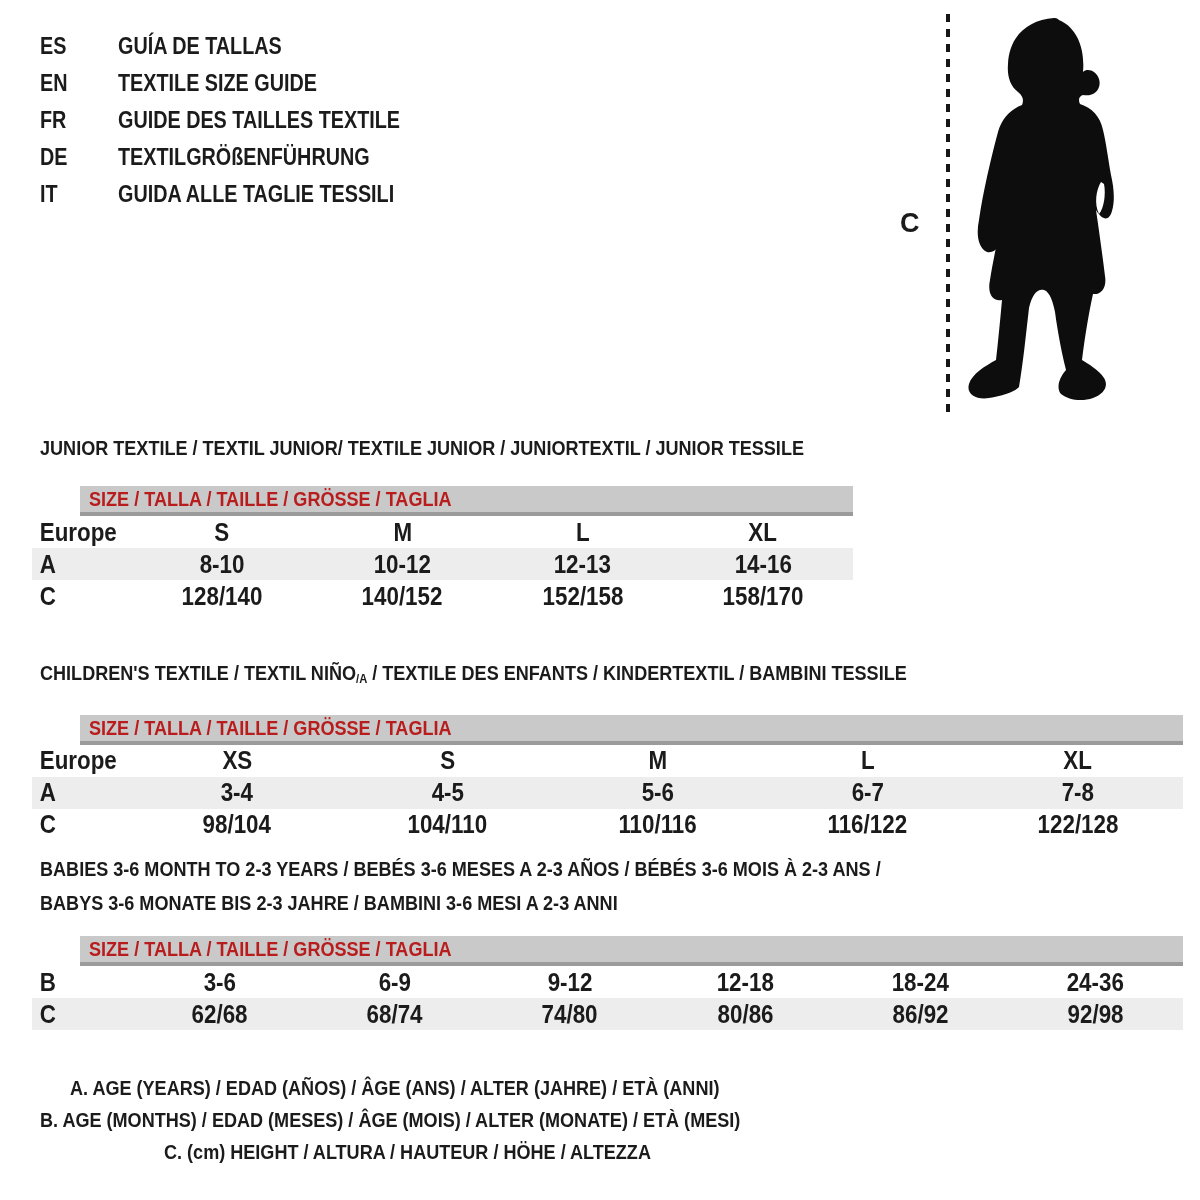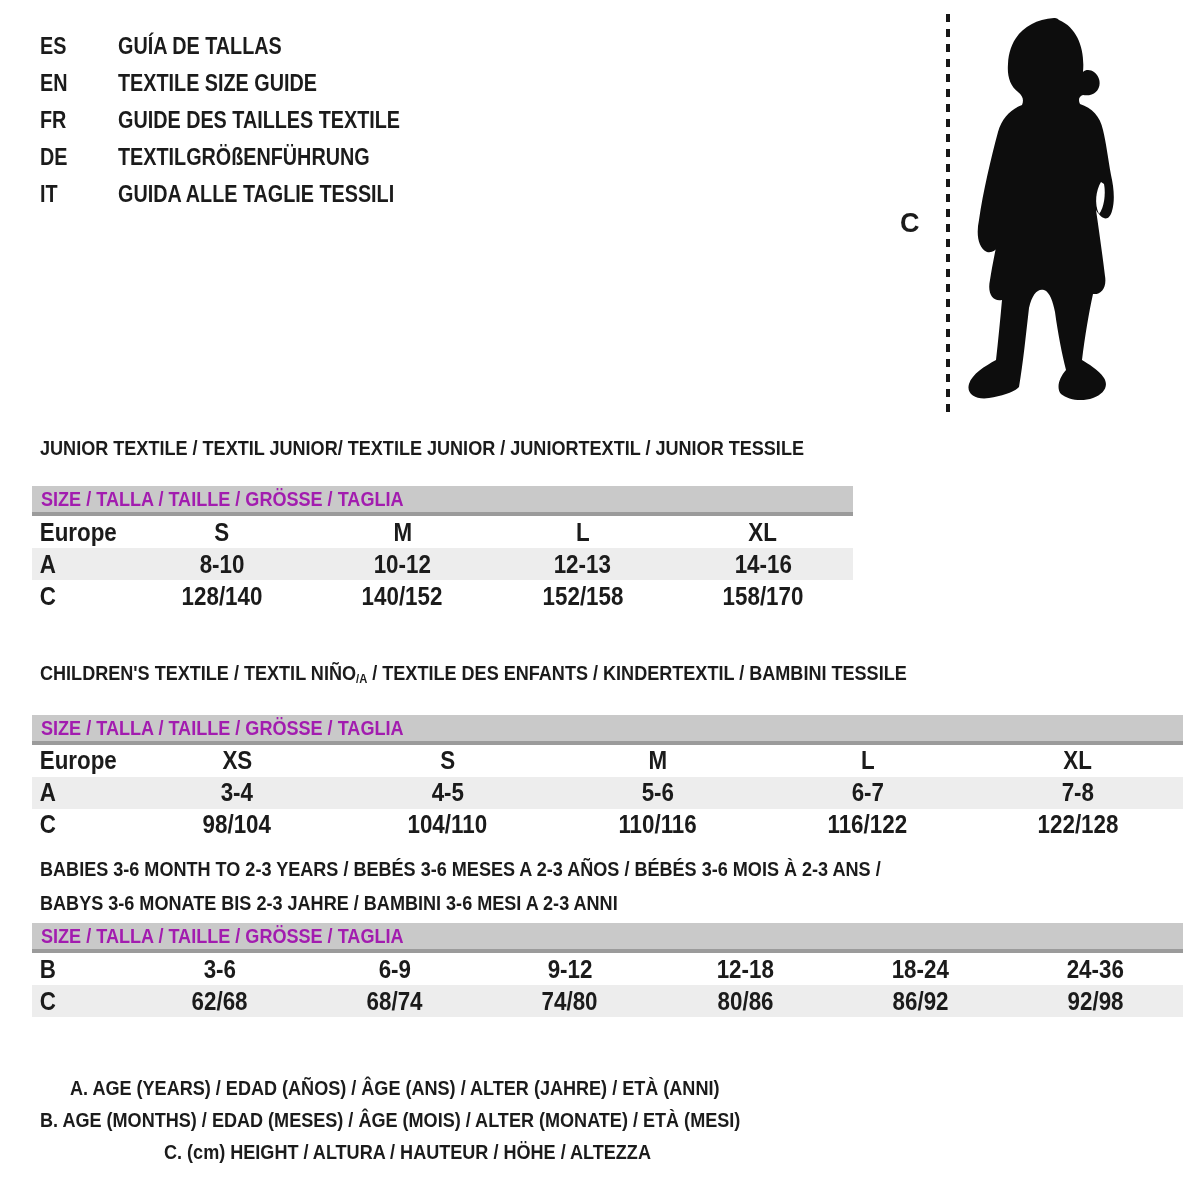--- a/index.html
+++ b/index.html
@@ -21,29 +21,29 @@
   .height-label{position:absolute;left:900px;top:208px;font-size:27px;font-weight:700;}
   .toddler{position:absolute;left:966px;top:12px;width:182px;height:408px;}
 
   
   .section{position:absolute;left:32px;}
   .sec-junior{top:437px;}
   .sec-children{top:662px;}
   .sec-babies{top:852px;}
   .sec-title{margin-left:8px;font-size:21px;font-weight:700;line-height:22px;margin-bottom:27px;}
   .sec-children .sec-title{margin-bottom:25px;}
-  .sec-babies .sec-title{line-height:34px;margin-bottom:3px;}
+  .sec-babies .sec-title{line-height:34px;margin-bottom:16px;}
   .subsc{font-size:0.62em;vertical-align:-0.22em;font-weight:700;}
 
   .tbl{}
   .sec-junior .tbl{width:821px;}
   .sec-children .tbl,.sec-babies .tbl{width:1151px;}
   .size-bar{height:26px;background:#c9c9c9;border-bottom:4px solid #9b9b9b;
             display:flex;align-items:center;padding-left:9px;
-            font-size:21px;font-weight:700;color:#a21caf;}
+            font-size:21px;font-weight:700;color:#b91c1c;margin-left:48px;}
   .row{display:grid;height:32px;align-items:center;font-size:26px;}
   .row.shaded{background:#ededed;}
   .row-label{padding-left:9px;font-weight:700;}
   .cell{text-align:center;font-weight:700;}
 
   
   .legend{position:absolute;left:40px;top:1072px;font-size:21px;font-weight:700;line-height:32px;text-align:center;}
 </style>
 </head>
 <body>

